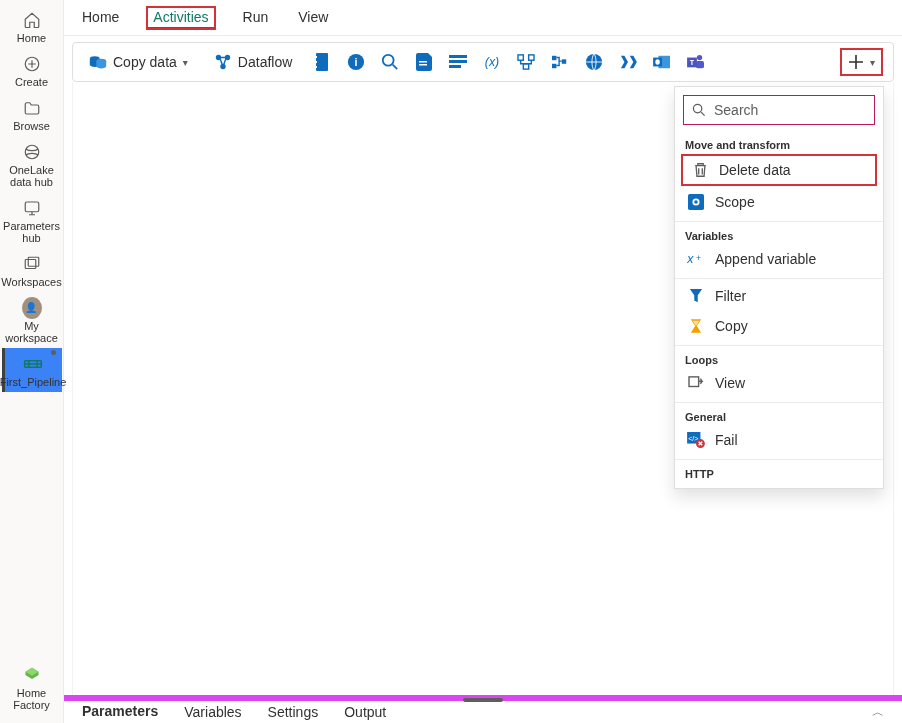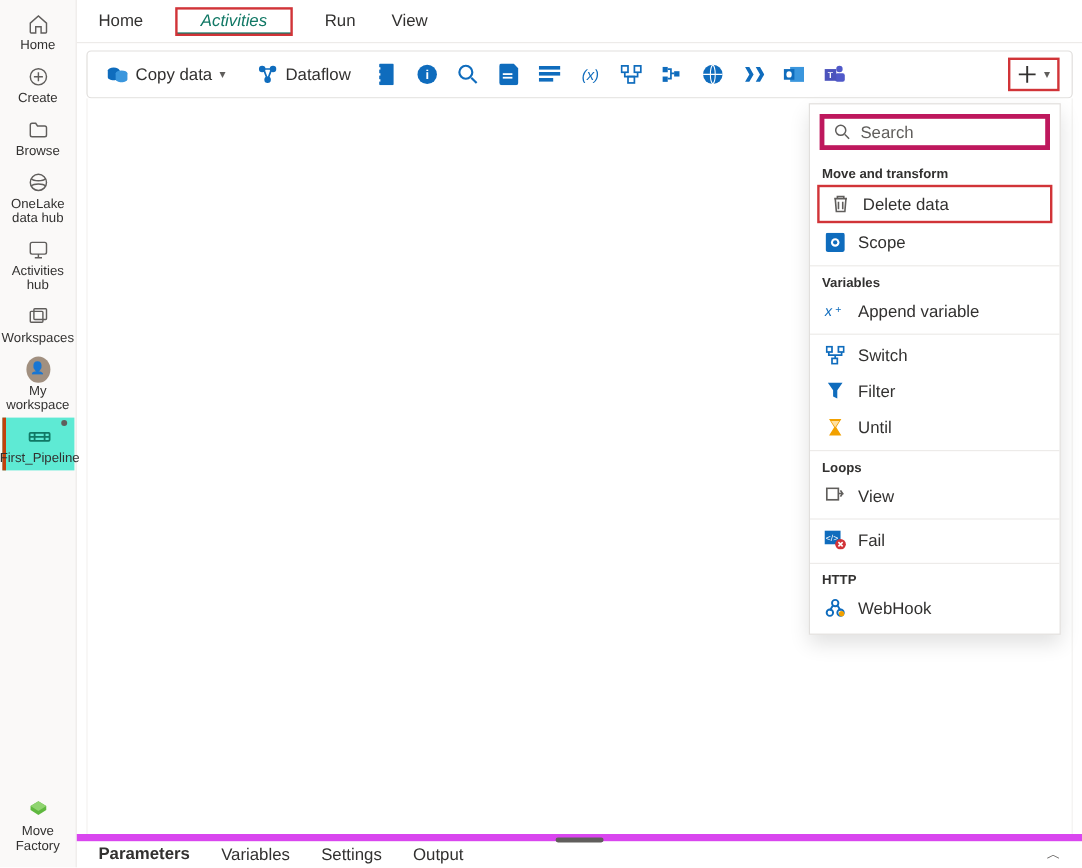--- a/index.html
+++ b/index.html
@@ -1,46 +1,46 @@
 <!DOCTYPE html>
 <html><head>
 <meta charset="utf-8">
 <style>
   * { box-sizing: border-box; margin: 0; padding: 0; font-family: "Segoe UI", -apple-system, sans-serif; }
   body { width: 902px; height: 723px; display: flex; overflow: hidden; background: #fff; font-size: 13px; color: #323130; }
 
   
   .rail { width: 64px; background: #faf9f8; border-right: 1px solid #edebe9; display: flex; flex-direction: column; align-items: center; padding-top: 4px; }
   .rail-item { width: 60px; display: flex; flex-direction: column; align-items: center; padding: 6px 0 4px; cursor: pointer; text-align: center; font-size: 11px; line-height: 12px; color: #323130; }
-  .rail-item.active { border-left: 3px solid #c2410c; background: #5eead4; align-items: center; }
+  .rail-item.active { border-left: 3px solid #404040; background: #3b82f6; align-items: center; }
   .rail-item .ico { width: 20px; height: 20px; margin-bottom: 2px; display: flex; align-items: center; justify-content: center; }
   .rail-item.df { margin-top: auto; margin-bottom: 8px; }
   .rail-avatar { width:22px; height:22px; border-radius:50%; background:#a19080; display:flex; align-items:center; justify-content:center; color:#fff; font-size:10px; }
 
   
   .main { flex: 1; display: flex; flex-direction: column; position: relative; }
   .tabs { display: flex; align-items: center; height: 36px; padding-left: 16px; gap: 26px; border-bottom: 1px solid #edebe9; font-size: 14px; }
   .tab { padding: 6px 2px 8px; cursor: pointer; position: relative; }
   .tab.active { color: #117865; border-bottom: 2px solid #117865; margin-bottom: -1px; }
-  .tab.hl { outline: 2px solid #d13438; outline-offset: -1px; padding: 2px 20px 2px; font-style: italic; }
+  .tab.hl { outline: 2px solid #d13438; outline-offset: -1px; padding: 2px 6px 2px; }
 
   
   .toolbar { display: flex; align-items: center; height: 40px; padding: 0 10px; gap: 14px; border-bottom: 1px solid #e1dfdd; background:#fff; margin:6px 8px 0; border:1px solid #e1dfdd; border-radius:4px; }
   .tbtn { display: flex; align-items: center; gap: 6px; padding: 4px 6px; cursor: pointer; font-size: 14px; color: #323130; }
   .tbtn .ico { width: 18px; height: 18px; display:flex; align-items:center; justify-content:center; }
   .ticon { width: 20px; height: 20px; display: flex; align-items: center; justify-content: center; cursor: pointer; }
   .plus-wrap { margin-left: auto; border: 2px solid #d13438; padding: 4px 6px; display:flex; align-items:center; gap:6px; }
   .chev-s { font-size:10px; color:#605e5c;}
 
   
   .canvas { flex: 1; background: #fff; position: relative; margin:0 8px; border-left:1px solid #f3f2f1; border-right:1px solid #f3f2f1;}
 
   
   .panel { position: absolute; right: 18px; top: 86px; width: 210px; background: #fff; border: 1px solid #e1dfdd; box-shadow: 0 8px 16px rgba(0,0,0,.12); z-index: 10; padding-bottom:6px; }
-  .panel .search { display: flex; align-items: center; border: 4px solid #be185d; margin: 8px; padding: 4px 8px; height: 30px; color:#605e5c; font-size:14px;}
+  .panel .search { display: flex; align-items: center; border: 1px solid #be185d; margin: 8px; padding: 4px 8px; height: 30px; color:#605e5c; font-size:14px;}
   .panel .search .mag { margin-right: 8px; display:flex; }
   .panel h4 { font-weight: 600; font-size: 11px; padding: 6px 10px 2px; }
   .panel .sep { border-top:1px solid #edebe9; margin:4px 0 2px;}
   .panel .item { display: flex; align-items: center; gap: 10px; padding: 6px 12px; cursor: pointer; font-size:14px; }
   .panel .item.hl { border: 2px solid #d13438; margin: 1px 6px; padding: 5px 8px; }
   .panel .iico { width:18px; height:18px; display:flex; align-items:center; justify-content:center; }
 
   
   .bottom { height: 28px; border-top: 6px solid #d946ef; display: flex; align-items: center; padding: 0 18px; gap: 26px; font-size: 14px; position:relative; }
   .bottom .btab { cursor:pointer; padding:10px 0; }
@@ -88,21 +88,21 @@
       </span>
     <span>OneLake data hub</span>
   </div>
   <div class="rail-item">
     <span class="ico">
         <svg width="18" height="18" viewBox="0 0 24 24" fill="none" stroke="#605e5c" stroke-width="1.6">
           <rect x="3" y="4" width="18" height="13" rx="2"></rect>
           <path d="M8 21h8M12 17v4"></path>
         </svg>
       </span>
-    <span>Activities hub</span>
+    <span>Parameters hub</span>
   </div>
   <div class="rail-item">
     <span class="ico">
         <svg width="18" height="18" viewBox="0 0 24 24" fill="none" stroke="#605e5c" stroke-width="1.6">
           <rect x="3" y="6" width="14" height="12" rx="1"></rect>
           <rect x="7" y="3" width="14" height="12" rx="1"></rect>
         </svg>
       </span>
     <span>Workspaces</span>
   </div>
@@ -122,21 +122,21 @@
       </span>
     <span>First_Pipeline</span>
   </div>
   <div class="rail-item df">
     <span class="ico">
         <svg width="20" height="18" viewBox="0 0 24 22">
           <path d="M12 2l8 5v4l-8 5-8-5V7z" fill="#5fb83f"></path>
           <path d="M12 2l8 5-8 5-8-5z" fill="#8fd470"></path>
         </svg>
       </span>
-    <span>Move Factory</span>
+    <span>Home Factory</span>
   </div>
 </div>
 
 <div class="main">
   <div class="tabs">
     <div class="tab">Home</div>
     <div class="tab active hl">Activities</div>
     <div class="tab">Run</div>
     <div class="tab">View</div>
   </div>
@@ -303,80 +303,58 @@
             <text x="0" y="13" fill="#0f6cbd" font-size="14" font-style="italic">x</text>
             <text x="10" y="10" fill="#0f6cbd" font-size="10">+</text>
           </svg>
         </span>
       <span>Append variable</span>
     </div>
 
     <div class="sep"></div>
     <div class="item">
       <span class="iico">
-          <svg width="16" height="16" viewBox="0 0 18 18" fill="none" stroke="#0f6cbd" stroke-width="1.6">
-            <rect x="1" y="1" width="5" height="5"></rect>
-            <rect x="12" y="1" width="5" height="5"></rect>
-            <rect x="6" y="12" width="5" height="5"></rect>
-            <path d="M3 6v3h12V6M9 9v3"></path>
-          </svg>
-        </span>
-      <span>Switch</span>
-    </div>
-    <div class="item">
-      <span class="iico">
           <svg width="14" height="16" viewBox="0 0 16 18" fill="#0f6cbd">
             <path d="M1 1h14l-5 7v8l-4-2V8z"></path>
           </svg>
         </span>
       <span>Filter</span>
     </div>
     <div class="item">
       <span class="iico">
           <svg width="12" height="16" viewBox="0 0 14 18">
             <path d="M1 1h12L8 9l5 8H1l5-8z" fill="#f2a100"></path>
             <path d="M3 3h8L7 9z" fill="#ffe0a0"></path>
           </svg>
         </span>
-      <span>Until</span>
+      <span>Copy</span>
     </div>
 
     <div class="sep"></div>
     <h4>Loops</h4>
     <div class="item">
       <span class="iico">
           <svg width="16" height="14" viewBox="0 0 18 16" fill="none" stroke="#605e5c" stroke-width="1.6">
             <rect x="1" y="1" width="11" height="11"></rect>
             <path d="M12 6h4l-2-3M16 6l-2 3"></path>
           </svg>
         </span>
       <span>View</span>
     </div>
 
     <div class="sep"></div>
+    <h4>General</h4>
     <div class="item">
       <span class="iico">
           <svg width="18" height="16" viewBox="0 0 20 18">
             <rect width="15" height="13" fill="#0f6cbd"></rect>
             <text x="7" y="10" text-anchor="middle" fill="#fff" font-size="8">&lt;/&gt;</text>
             <circle cx="15" cy="13" r="5" fill="#d13438"></circle>
             <path d="M13 11l4 4M17 11l-4 4" stroke="#fff" stroke-width="1.5"></path>
           </svg>
         </span>
       <span>Fail</span>
     </div>
 
     <div class="sep"></div>
     <h4>HTTP</h4>
-    <div class="item">
-      <span class="iico">
-          <svg width="18" height="16" viewBox="0 0 20 18" fill="none" stroke="#0f6cbd" stroke-width="1.8">
-            <circle cx="5" cy="13" r="3"></circle>
-            <circle cx="15" cy="13" r="3"></circle>
-            <circle cx="10" cy="4" r="3"></circle>
-            <path d="M8 6L5 11M12 6l3 5"></path>
-            <circle cx="16" cy="14" r="2.5" fill="#f2a100" stroke="none"></circle>
-          </svg>
-        </span>
-      <span>WebHook</span>
-    </div>
   </div>
 </div>
 
 </body></html>

